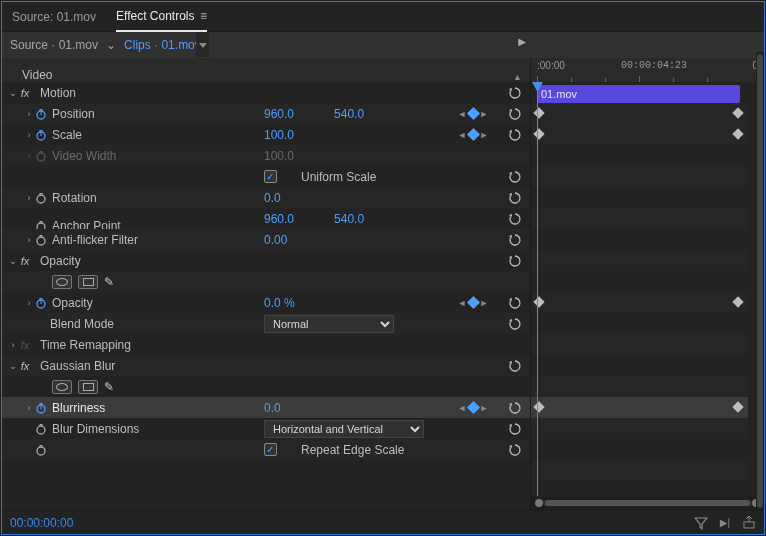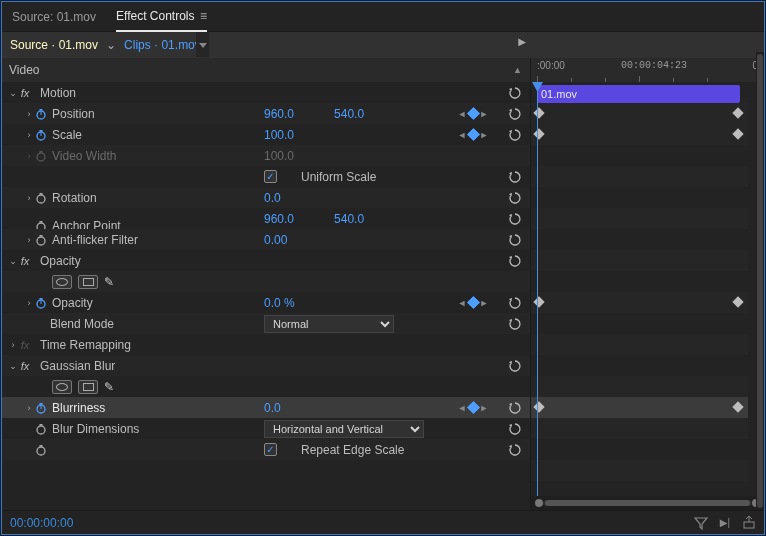--- a/index.html
+++ b/index.html
@@ -22,31 +22,31 @@
     flex-direction: column;
     position: relative;
   }
   
   .tabs { display: flex; height: 30px; align-items: center; padding: 0 10px; gap: 20px; background: #232323; border-bottom: 1px solid #1b1b1b; }
   .tab { color: #9a9a9a; font-size: 12px; padding: 7px 0; cursor: pointer; }
   .tab.active { color: #e8e8e8; border-bottom: 2px solid #e8e8e8; }
   .tab-menu { margin-left: 2px; color: #aaa; }
   
   .srcbar { display: flex; height: 26px; align-items: center; padding-left: 8px; background: #313131; position: relative; }
-  .srcbar .srcname { color: #fef9c3; }
+  .srcbar .srcname { color: #a3a3a3; }
   .srcbar .chev { padding: 0 8px; color: #aaa; }
   .srcbar .clips { color: #4d9eff; }
   .srcbar .dd { position: absolute; left: 194px; top: 0; height: 25px; width: 13px; background: #262626; display: flex; align-items: center; justify-content: center; }
   
   .main { display: flex; flex: 1; min-height: 0; }
   .props { width: 528px; display: flex; flex-direction: column; background: #232323; }
   .timeline { flex: 1; display: flex; flex-direction: column; background: #232323; border-left: 1px solid #1b1b1b; position: relative; }
 
   
-  .colhdr { display: flex; height: 24px; align-items: center; background: #2a2a2a; padding-left: 7px; position: relative; }
+  .colhdr { display: flex; height: 24px; align-items: flex-end; background: #2a2a2a; padding-left: 20px; position: relative; }
   .colhdr .vidlabel { color: #bdbdbd; }
   .colhdr .sorttri { position: absolute; right: 8px; color: #888; font-size: 9px; }
 
   
   .rows { flex: 1; overflow: hidden; }
   .row { height: 21px; display: flex; align-items: center; position: relative; background: #262626; }
   .row.alt { background: #232323; }
   .row.sel { background: #3b3b3b; }
 
   .cell-name { position: absolute; left: 0; right: 270px; display: flex; align-items: center; height: 100%; }

